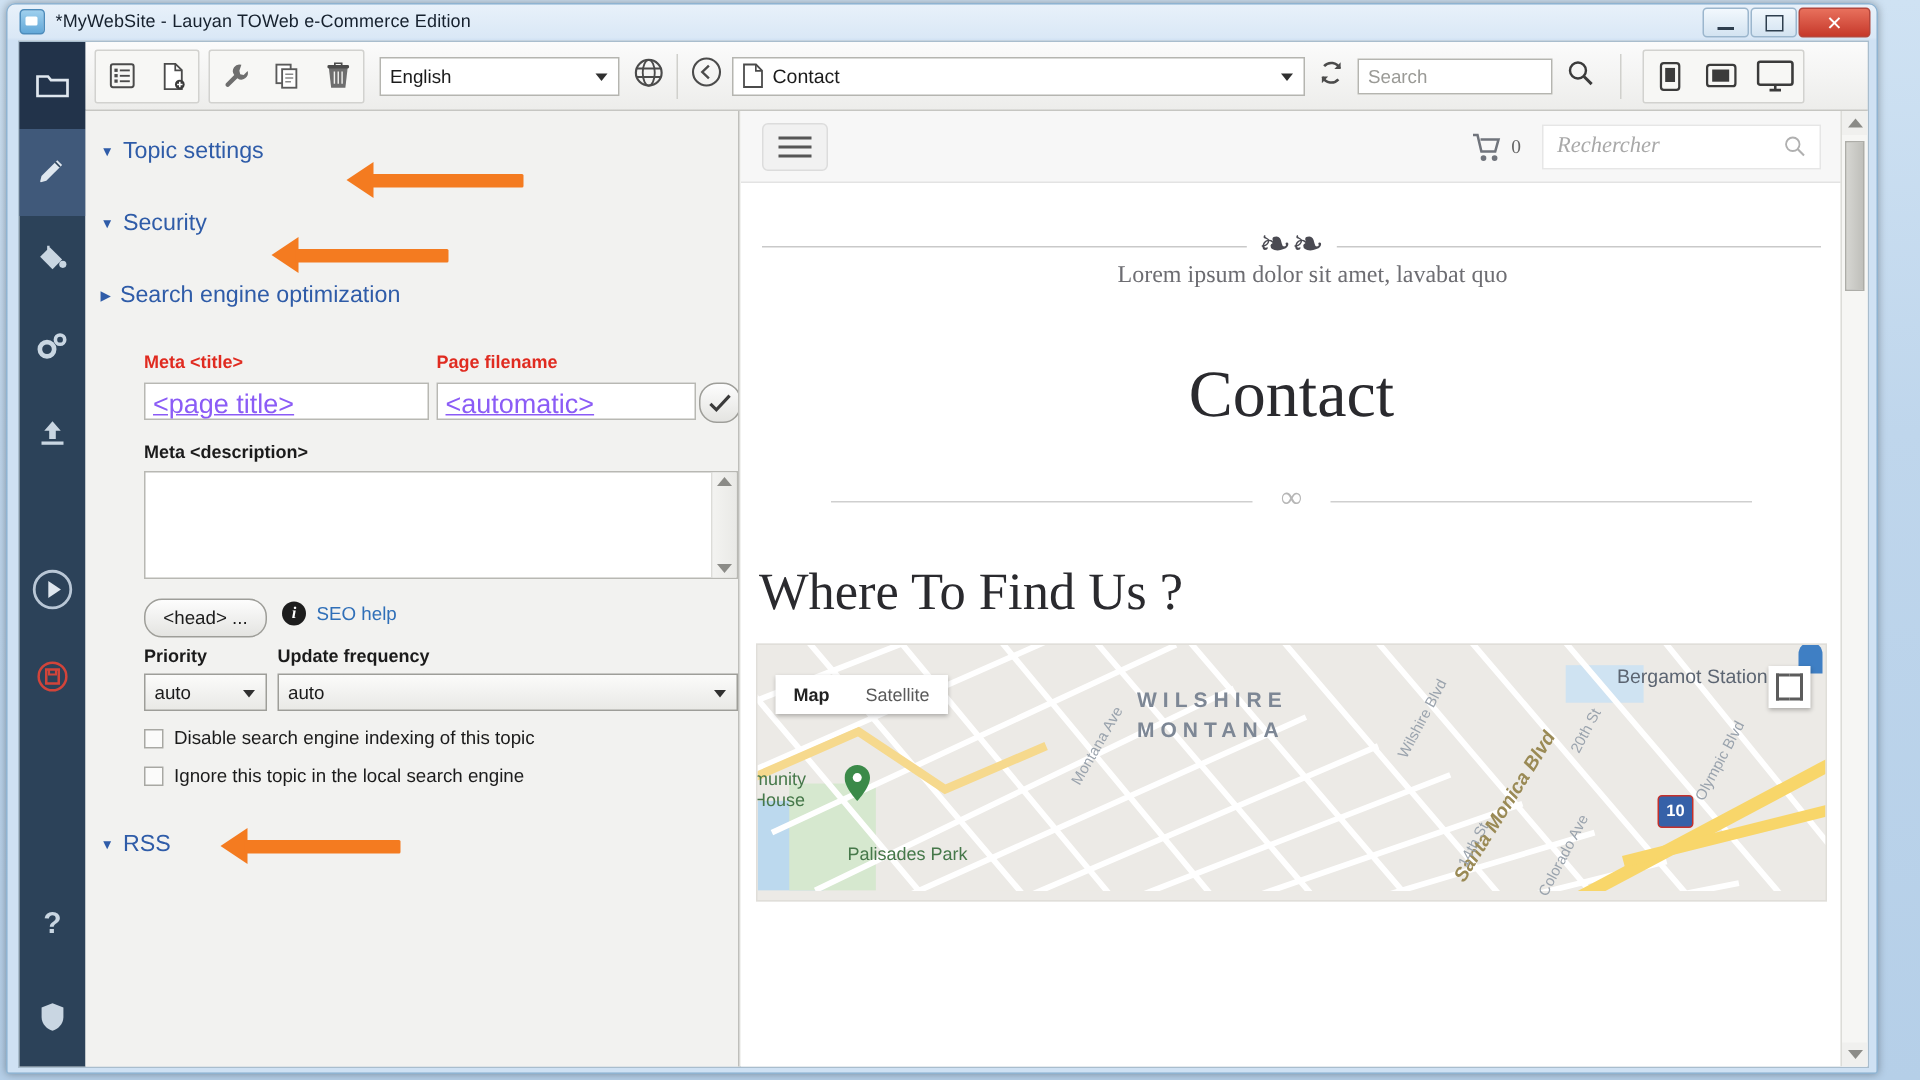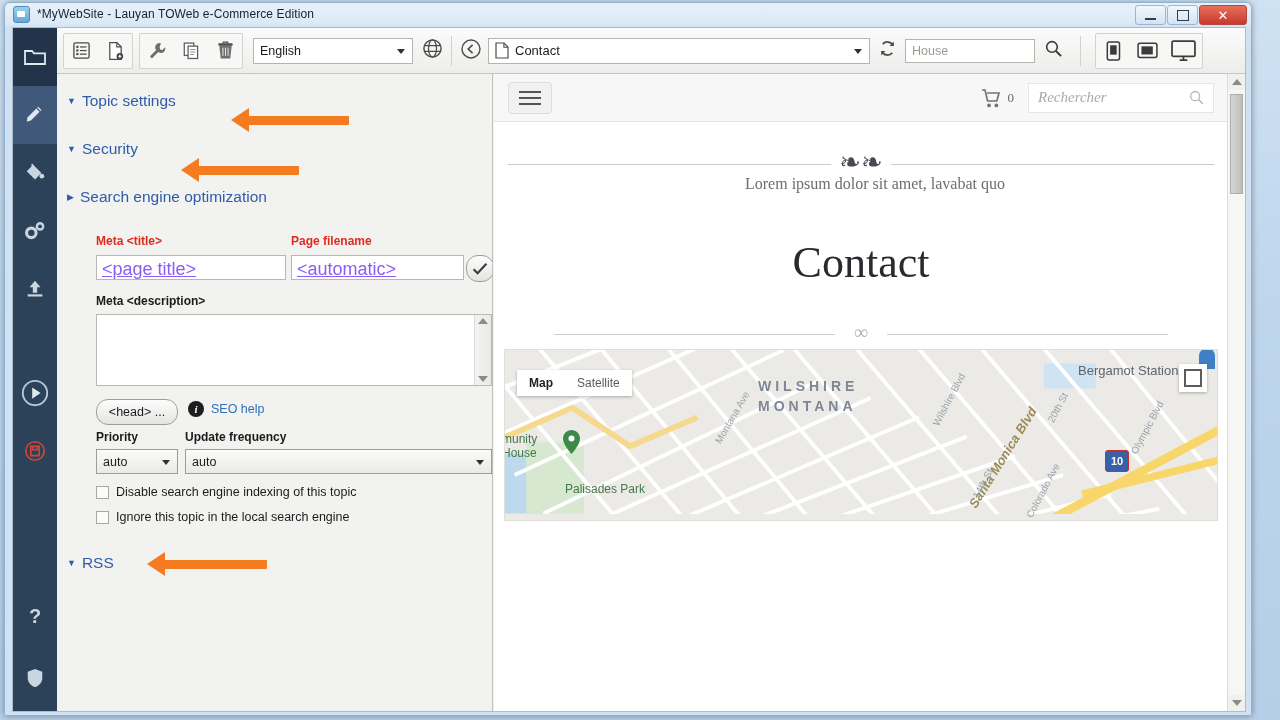--- a/index.html
+++ b/index.html
@@ -399,21 +399,21 @@
       </div>
       <div style="margin:0 8px;">
         <svg width="19" height="19" viewBox="0 0 20 20">
               <path d="M16 7A6.6 6.6 0 005 5.4" fill="none" stroke="#4b4b4b" stroke-width="1.8"></path>
               <path d="M4 13a6.6 6.6 0 0011 1.6" fill="none" stroke="#4b4b4b" stroke-width="1.8"></path>
               <path d="M16.6 2.6V7.4h-4.4z" fill="#4b4b4b"></path>
               <path d="M3.4 17.4v-4.8h4.4z" fill="#4b4b4b"></path>
             </svg>
       </div>
       <div class="searchbox">
-        <span>House</span>
+        <span>Search</span>
       </div>
       <div style="margin:0 9px;">
         <svg width="19" height="19" viewBox="0 0 20 20">
               <circle cx="8.4" cy="8.4" r="5.6" fill="none" stroke="#3b3b3b" stroke-width="1.7"></circle>
               <path d="M12.6 12.6L18 18" stroke="#3b3b3b" stroke-width="2.1"></path>
             </svg>
       </div>
 
       <div class="tvsep"></div>
 
@@ -562,20 +562,21 @@
           <div class="tagline">Lorem ipsum dolor sit amet, lavabat quo</div>
           <div class="pgtitle">Contact</div>
         </div>
 
         <div class="sep2">
           <span class="l"></span>
               <span class="r"></span>
           <span class="g">∞</span>
         </div>
 
+        <div class="sect-h">Where To Find Us ?</div>
 
         <div class="map">
           <svg class="maparea" viewBox="0 0 740 170" preserveAspectRatio="none">
             <rect width="740" height="170" fill="#eceae6"></rect>
             <rect x="0" y="108" width="46" height="62" fill="#bcd9ee"></rect>
             <rect x="22" y="96" width="60" height="74" fill="#d6e8cf"></rect>
             <rect x="560" y="14" width="54" height="26" fill="#cfe3f2"></rect>
             <g stroke="#fff" stroke-width="4">
               <path d="M-30 50 L200 -40 M-10 90 L240 -20 M10 130 L290 0 M40 170 L330 30 M90 180 L380 50 M150 190 L430 70 M210 195 L480 90 M270 200 L530 110 M330 205 L580 130 M390 210 L630 150 M450 210 L680 165"></path>
               <path d="M-40 -10 L120 180 M20 -20 L190 180 M80 -25 L250 180 M150 -25 L320 180 M215 -25 L390 180 M280 -25 L455 180 M345 -25 L520 180 M410 -25 L585 180 M475 -25 L650 180 M540 -25 L715 180 M610 -25 L760 160"></path>

